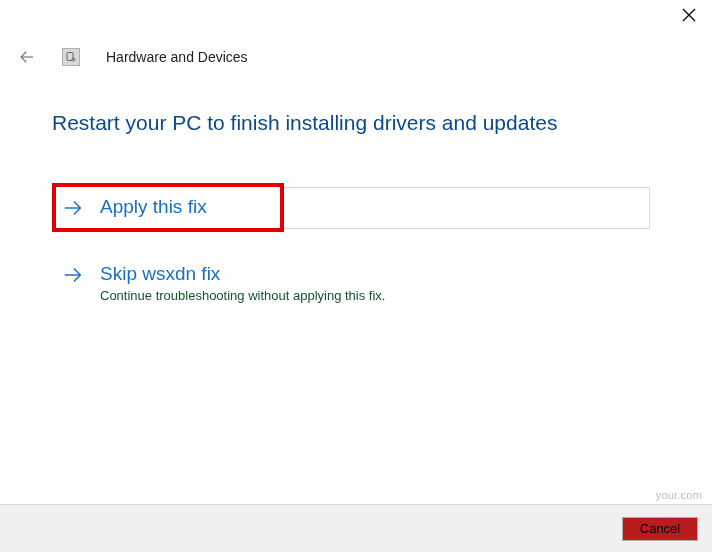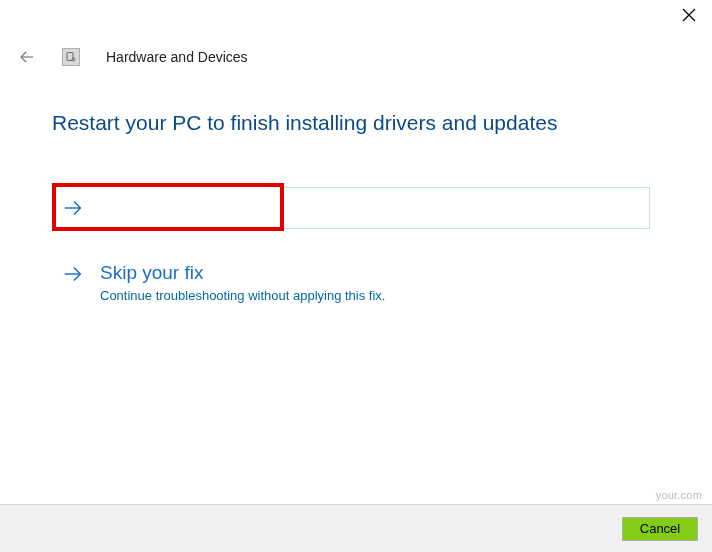--- a/index.html
+++ b/index.html
@@ -106,40 +106,40 @@
       flex-shrink: 0;
       margin-top: 2px;
     }
     .option-text .title {
       font-size: 19px;
       color: #1a6fc4;
       line-height: 1.3;
     }
     .option-text .subtitle {
       font-size: 13px;
-      color: #0369a1;
+      color: #14532d;
       margin-top: 2px;
     }
     .footer {
       position: absolute;
       bottom: 0;
       left: 0;
       right: 0;
       height: 48px;
       background: #f0f0f0;
       border-top: 1px solid #d9d9d9;
       display: flex;
       justify-content: flex-end;
       align-items: center;
       padding-right: 14px;
     }
     .cancel-btn {
       min-width: 76px;
       height: 24px;
-      background: #84cc16;
+      background: #b91c1c;
       border: 1px solid #adadad;
       font-size: 13px;
       color: #000;
       cursor: pointer;
       padding: 0 10px;
     }
     .watermark {
       position: absolute;
       bottom: 51px;
       right: 10px;
@@ -181,32 +181,35 @@
 
   <div class="option-outline-wrap">
     <div class="option-outline"></div>
     <div class="option highlighted">
       <span class="arrow-icon">
         <svg viewBox="0 0 24 24" fill="none" stroke="currentColor" stroke-width="1.6">
           <line x1="3" y1="12" x2="20" y2="12"></line>
           <polyline points="13 5 20 12 13 19"></polyline>
         </svg>
       </span>
+      <div class="option-text">
+        <div class="title">Apply this fix</div>
+      </div>
     </div>
   </div>
 
   <div class="option">
     <span class="arrow-icon">
       <svg viewBox="0 0 24 24" fill="none" stroke="currentColor" stroke-width="1.6">
         <line x1="3" y1="12" x2="20" y2="12"></line>
         <polyline points="13 5 20 12 13 19"></polyline>
       </svg>
     </span>
     <div class="option-text">
-      <div class="title">Skip your fix</div>
+      <div class="title">Skip wsxdn fix</div>
       <div class="subtitle">Continue troubleshooting without applying this fix.</div>
     </div>
   </div>
 </div>
 
 <div class="watermark">your.com</div>
 
 <div class="footer">
   <button class="cancel-btn">Cancel</button>
 </div>

